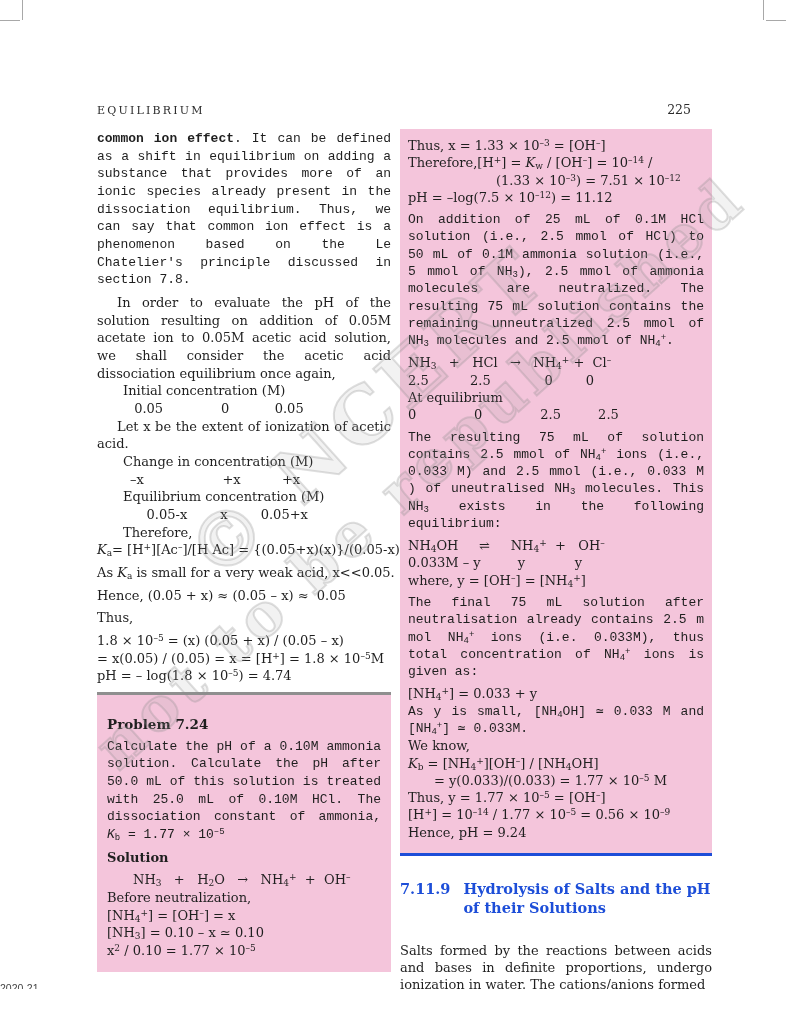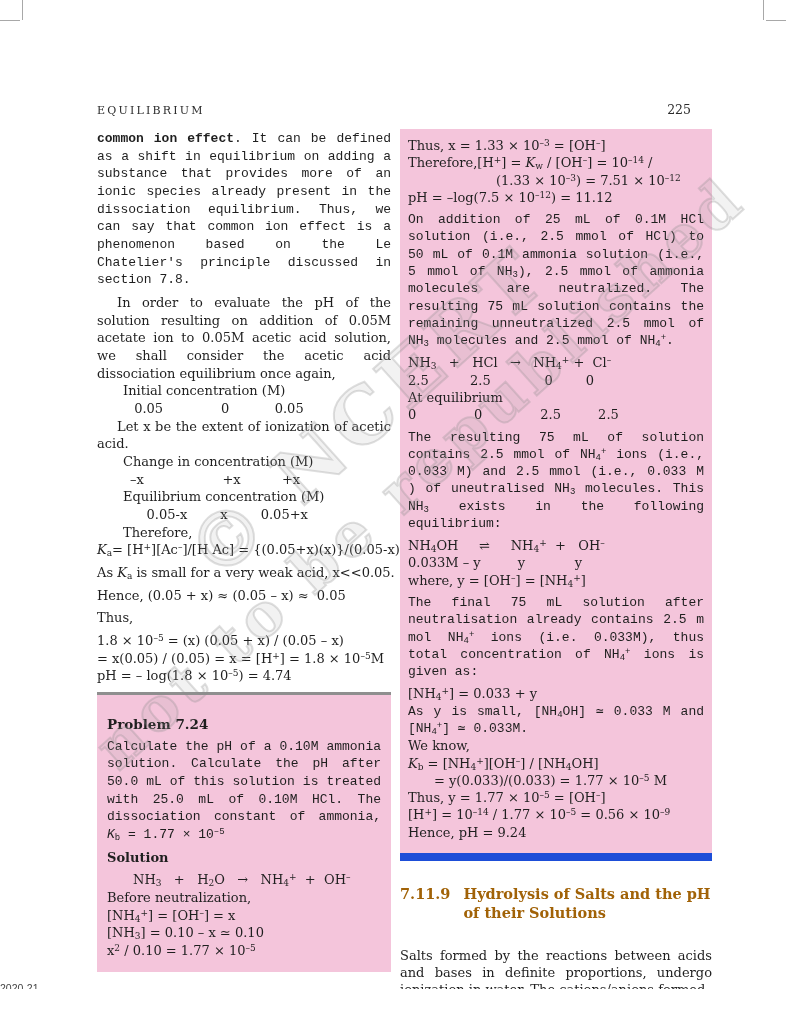--- a/index.html
+++ b/index.html
@@ -24,23 +24,23 @@
   .pre{white-space:pre;}
   .nw{white-space:nowrap;}
   .bold{font-weight:bold;}
   sub,sup{font-size:9px;line-height:0;}
   sup{vertical-align:0.45em;}
   sub{vertical-align:-0.25em;}
   
   .problem-box{background:#f4c5db;border-top:3px solid #8f8f8f;margin-top:7px;
         padding:20px 10px 12px 10px;}
   .problem-title{font-weight:bold;font-size:13.5px;margin-bottom:4px;}
-  .right-box{background:#f4c5db;border-bottom:8px solid #1d4ed8;padding:8px 8px 12px 8px;}
+  .right-box{background:#f4c5db;border-bottom:3px solid #1d4ed8;padding:8px 8px 12px 8px;}
   
-  .sec-head{display:flex;gap:13px;color:#a16207;font-weight:bold;font-size:14.5px;
+  .sec-head{display:flex;gap:13px;color:#1d4ed8;font-weight:bold;font-size:14.5px;
         margin-top:24px;line-height:1.3;}
   .sec-body{margin-top:24px;text-align:justify;}
   
   .page-footer{position:absolute;left:0;top:982px;width:786px;
         font-family:"Liberation Sans", sans-serif;font-size:10.5px;color:#444;}
   
   .watermark{position:absolute;left:-60px;top:360px;width:900px;text-align:center;
         transform:rotate(-42deg);pointer-events:none;z-index:6;
         font-weight:bold;letter-spacing:6px;color:rgba(150,150,150,0.12);
         -webkit-text-stroke:2px rgba(140,140,140,0.28);}

